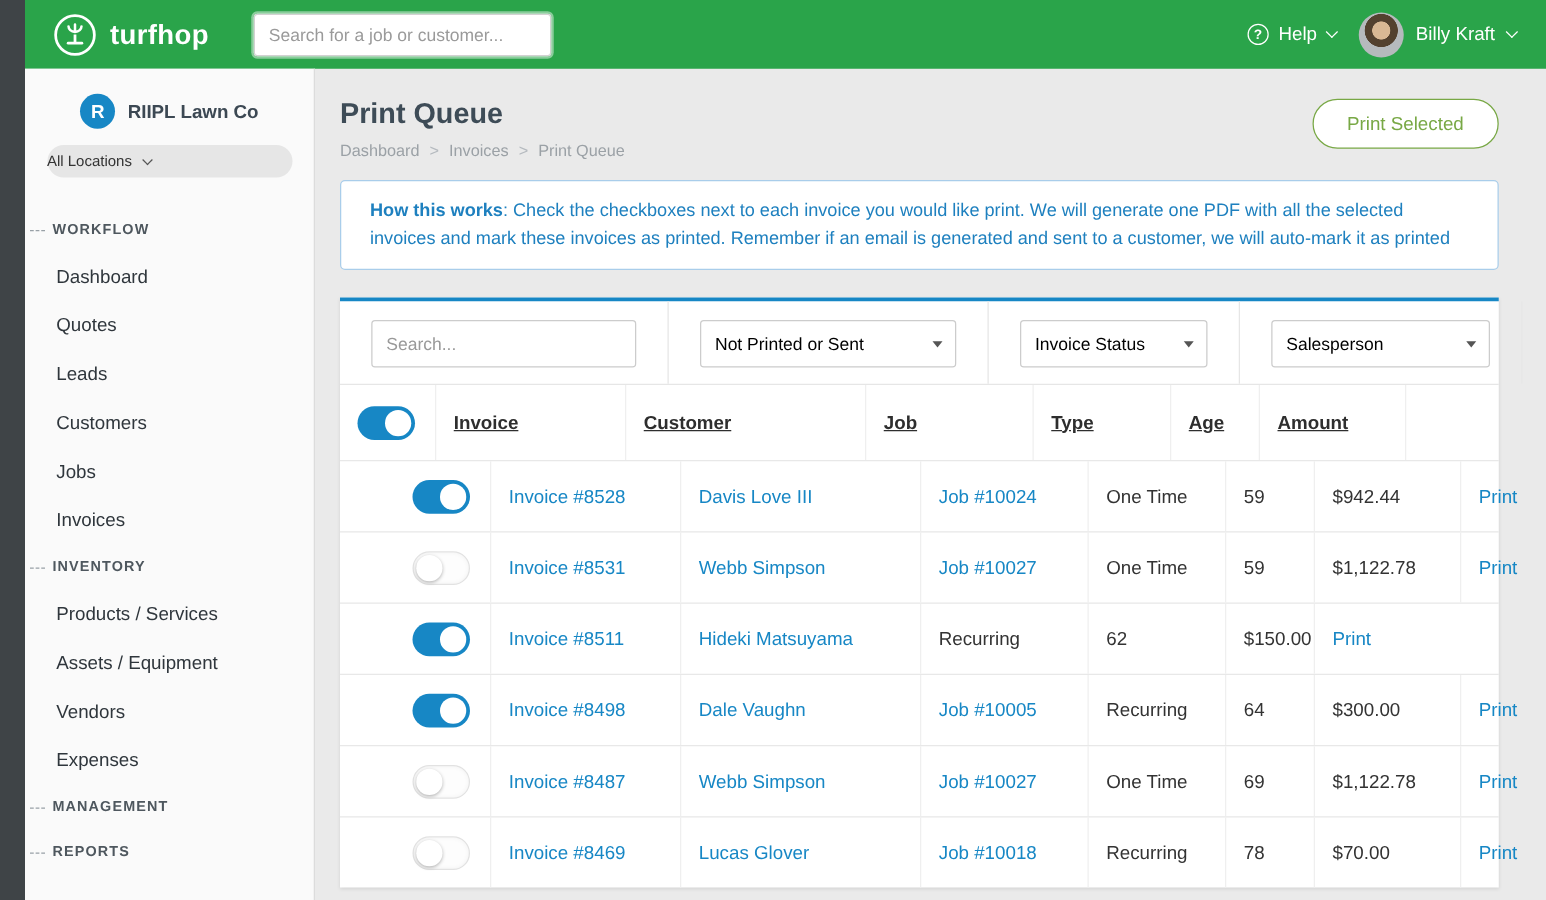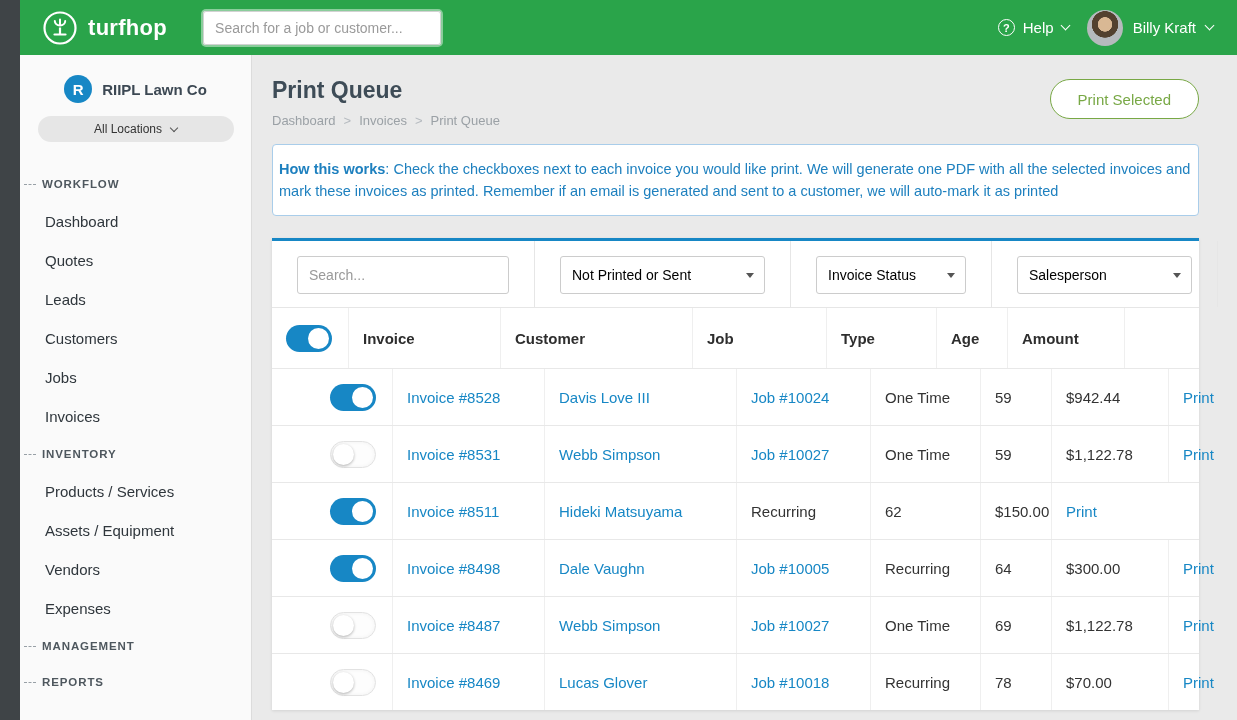--- a/index.html
+++ b/index.html
@@ -34,41 +34,41 @@
     background: radial-gradient(circle at 50% 40%, #d9b894 0 7px, #53412f 7.5px 13px, #b6babd 13.5px); }
 
   
   .body-row-wrap { flex:1; display:flex; min-height:0; }
   .sidebar { width:232px; flex:none; background:#fafafa; border-right:1px solid #dcdcdc; padding-top:20px; }
   .company { display:flex; align-items:center; justify-content:center; gap:10px; }
   .r-circle { width:28px; height:28px; border-radius:50%; background:var(--blue,#1787c5);
     color:#fff; font-weight:700; font-size:15px; display:flex; align-items:center; justify-content:center; }
   .company-name { font-size:15px; font-weight:700; color:#3c4853; }
   .locations { margin:13px auto 0; width:196px; height:26px; background:#e6e6e6; border-radius:13px;
-    display:flex; align-items:center; justify-content:center; gap:9px; font-size:12px; color:#333; cursor:pointer; }
+    display:flex; align-items:center; justify-content:flex-start; gap:9px; font-size:12px; color:#333; cursor:pointer; }
   .locations .chev { width:6px; height:6px; margin-top:-3px; }
   .nav { margin-top:24px; }
   .nav-section { display:flex; align-items:center; gap:6px; padding:12px 0 12px 4px;
     color:#4e575e; font-size:11.5px; font-weight:700; letter-spacing:.9px; }
   .dashes { width:12px; border-top:1px dashed #98a0a6; }
   .nav-item { padding:11px 0 11px 25px; font-size:15px; color:#2f363c; cursor:pointer; }
 
   
   .main { flex:1; min-width:0; padding:20px 38px 0 20px; }
   .page-head { display:flex; justify-content:space-between; align-items:flex-start; }
   .page-title { margin:2px 0 9px; font-size:23px; color:#3e4c57; font-weight:700; }
   .breadcrumb { display:flex; gap:8px; font-size:13px; color:#9ba1a6; }
   .breadcrumb .sep { color:#b5babf; }
   .crumb { cursor:pointer; }
   .print-selected { margin-top:4px; height:40px; padding:0 27px; background:#fff;
     border:1.5px solid var(--btn-green,#78a845); color:var(--btn-green,#78a845);
     border-radius:20px; font-size:15px; cursor:pointer; font-family:inherit; }
 
   .info-box { margin-top:16px; background:#fff; border:1px solid #a9cdea; border-radius:4px;
-    padding:13px 6px; font-size:14.5px; line-height:22px; color:var(--info,#1e80bf); }
+    padding:13px 23px; font-size:14.5px; line-height:22px; color:var(--info,#1e80bf); }
   .info-box b { font-weight:700; }
 
   .table-card { margin-top:22px; background:#fff; border-top:3px solid var(--blue,#1787c5);
     box-shadow:0 1px 3px rgba(0,0,0,.10); }
   .filter-row { display:flex; border-bottom:1px solid #e6e6e6; }
   .fcell { padding:13px 25px; border-right:1px solid #e6e6e6; display:flex; align-items:flex-end; }
   .fcell:last-child { border-right:none; }
   .search-input { width:212px; height:38px; border:1px solid #ccc; border-radius:3px;
     padding:0 11px; font-size:14px; color:#333; outline:none; }
   .search-input::placeholder { color:#999; }
@@ -77,21 +77,21 @@
     padding:0 10px 0 11px; font-size:14px; color:#000000; cursor:pointer; }
   .caret { width:0; height:0; border-left:4px solid transparent; border-right:4px solid transparent;
     border-top:5px solid #555; margin-left:12px; }
   .sel-printed { width:205px; }
   .sel-status { width:150px; }
   .sel-sales { width:175px;gap:24px; }
   .filter-btn { height:40px; padding:0 18px; background:#fff; border:1px solid #c9c9c9;
     border-radius:3px; font-size:15px; color:#333; cursor:pointer; font-family:inherit; }
 
   .trow { display:grid; grid-template-columns:76px 152px 192px 134px 110px 71px 117px 75px; }
-  .trow.head { height:60px; font-weight:700; color:#2e2e2e; font-size:15px; }
+  .trow.head { height:60px; font-weight:700; color:#2e2e2e; font-size:15px;text-decoration:underline; }
   .trow.data { height:57px; border-top:1px solid #e8e8e8; font-size:15px; color:#333;padding-left:44px; }
   .tcell { display:flex; align-items:center; padding:0 14px; border-left:1px solid #efefef;
     min-width:0; white-space:nowrap; overflow:hidden; }
   .tcell:first-child { border-left:none; }
   .link { color:var(--blue,#1787c5); text-decoration:none; cursor:pointer; }
 
   .toggle { width:46px; height:27px; border-radius:14px; position:relative; cursor:pointer; flex:none; }
   .toggle.on { background:var(--blue,#1787c5); }
   .toggle.on::after { content:""; position:absolute; right:3px; top:3px; width:21px; height:21px;
     background:#fff; border-radius:50%; }

